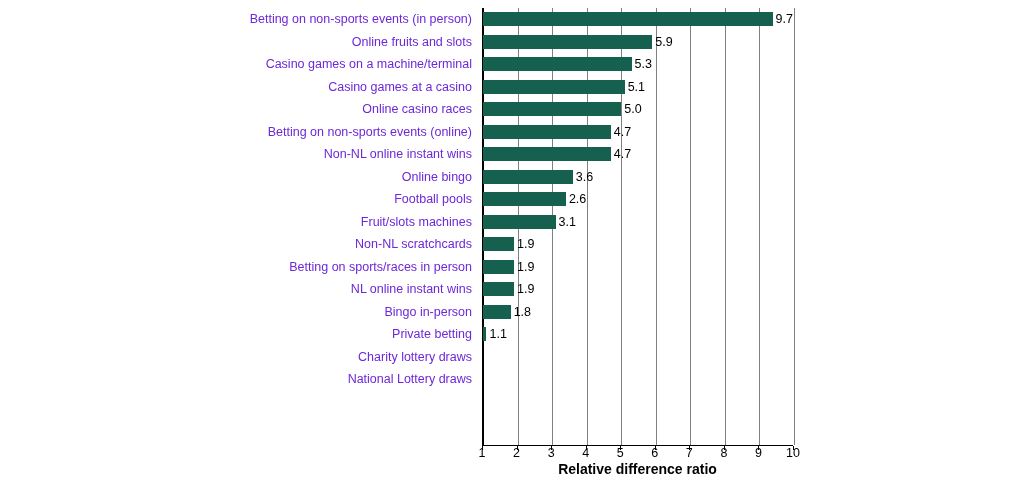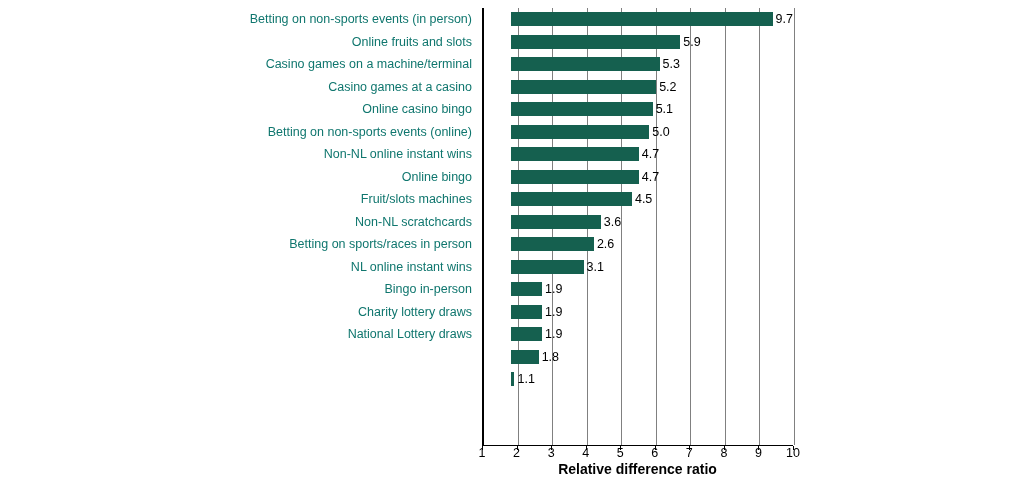--- a/index.html
+++ b/index.html
@@ -38,21 +38,20 @@
   }
   .gridline.axis-start {
     background: #000000;
   }
   .rows {
     position: absolute;
     left: 0;
     top: 0;
     right: 0;
     bottom: 0;
-    margin-left: 28px;
   }
   .row {
     position: relative;
     height: 22.5px;
     display: flex;
     align-items: center;
   }
   .bar {
     height: 14px;
     background: #15604f;
@@ -74,21 +73,21 @@
     height: 437px;
   }
   .cat-label {
     height: 22.5px;
     display: flex;
     align-items: center;
     justify-content: flex-end;
     padding-right: 6px;
     box-sizing: border-box;
     font-size: 12.5px;
-    color: #0f766e;
+    color: #6d28d9;
     white-space: nowrap;
     padding-left: 8px;
   }
   
   .x-axis-line {
     position: absolute;
     left: 482px;
     top: 445px;
     width: 311px;
     height: 1px;
@@ -129,29 +128,31 @@
 </head>
 <body>
 
 <div id="chart-root">
 
   <div class="cat-labels">
       <div class="cat-label">Betting on non-sports events (in person)</div>
       <div class="cat-label">Online fruits and slots</div>
       <div class="cat-label">Casino games on a machine/terminal</div>
       <div class="cat-label">Casino games at a casino</div>
-      <div class="cat-label">Online casino bingo</div>
+      <div class="cat-label">Online casino races</div>
       <div class="cat-label">Betting on non-sports events (online)</div>
       <div class="cat-label">Non-NL online instant wins</div>
       <div class="cat-label">Online bingo</div>
+      <div class="cat-label">Football pools</div>
       <div class="cat-label">Fruit/slots machines</div>
       <div class="cat-label">Non-NL scratchcards</div>
       <div class="cat-label">Betting on sports/races in person</div>
       <div class="cat-label">NL online instant wins</div>
       <div class="cat-label">Bingo in-person</div>
+      <div class="cat-label">Private betting</div>
       <div class="cat-label">Charity lottery draws</div>
       <div class="cat-label">National Lottery draws</div>
     </div>
 
   <div class="plot-area">
     <div class="gridlines">
         <div class="gridline axis-start" style="left: 0px;"></div>
         <div class="gridline" style="left: 34.5556px;"></div>
         <div class="gridline" style="left: 69.1111px;"></div>
         <div class="gridline" style="left: 103.667px;"></div>
@@ -169,42 +170,34 @@
         </div>
         <div class="row">
           <div class="bar" style="width: 169.322px; background: rgb(21, 96, 79);"></div>
           <span class="bar-value">5.9</span>
         </div>
         <div class="row">
           <div class="bar" style="width: 148.589px; background: rgb(21, 96, 79);"></div>
           <span class="bar-value">5.3</span>
         </div>
         <div class="row">
-          <div class="bar" style="width: 145.133px; background: rgb(21, 96, 79);"></div>
-          <span class="bar-value">5.2</span>
-        </div>
-        <div class="row">
           <div class="bar" style="width: 141.678px; background: rgb(21, 96, 79);"></div>
           <span class="bar-value">5.1</span>
         </div>
         <div class="row">
           <div class="bar" style="width: 138.222px; background: rgb(21, 96, 79);"></div>
           <span class="bar-value">5.0</span>
         </div>
         <div class="row">
           <div class="bar" style="width: 127.856px; background: rgb(21, 96, 79);"></div>
           <span class="bar-value">4.7</span>
         </div>
         <div class="row">
           <div class="bar" style="width: 127.856px; background: rgb(21, 96, 79);"></div>
           <span class="bar-value">4.7</span>
-        </div>
-        <div class="row">
-          <div class="bar" style="width: 120.944px; background: rgb(21, 96, 79);"></div>
-          <span class="bar-value">4.5</span>
         </div>
         <div class="row">
           <div class="bar" style="width: 89.8444px; background: rgb(21, 96, 79);"></div>
           <span class="bar-value">3.6</span>
         </div>
         <div class="row">
           <div class="bar" style="width: 82.9333px; background: rgb(21, 96, 79);"></div>
           <span class="bar-value">2.6</span>
         </div>
         <div class="row">

